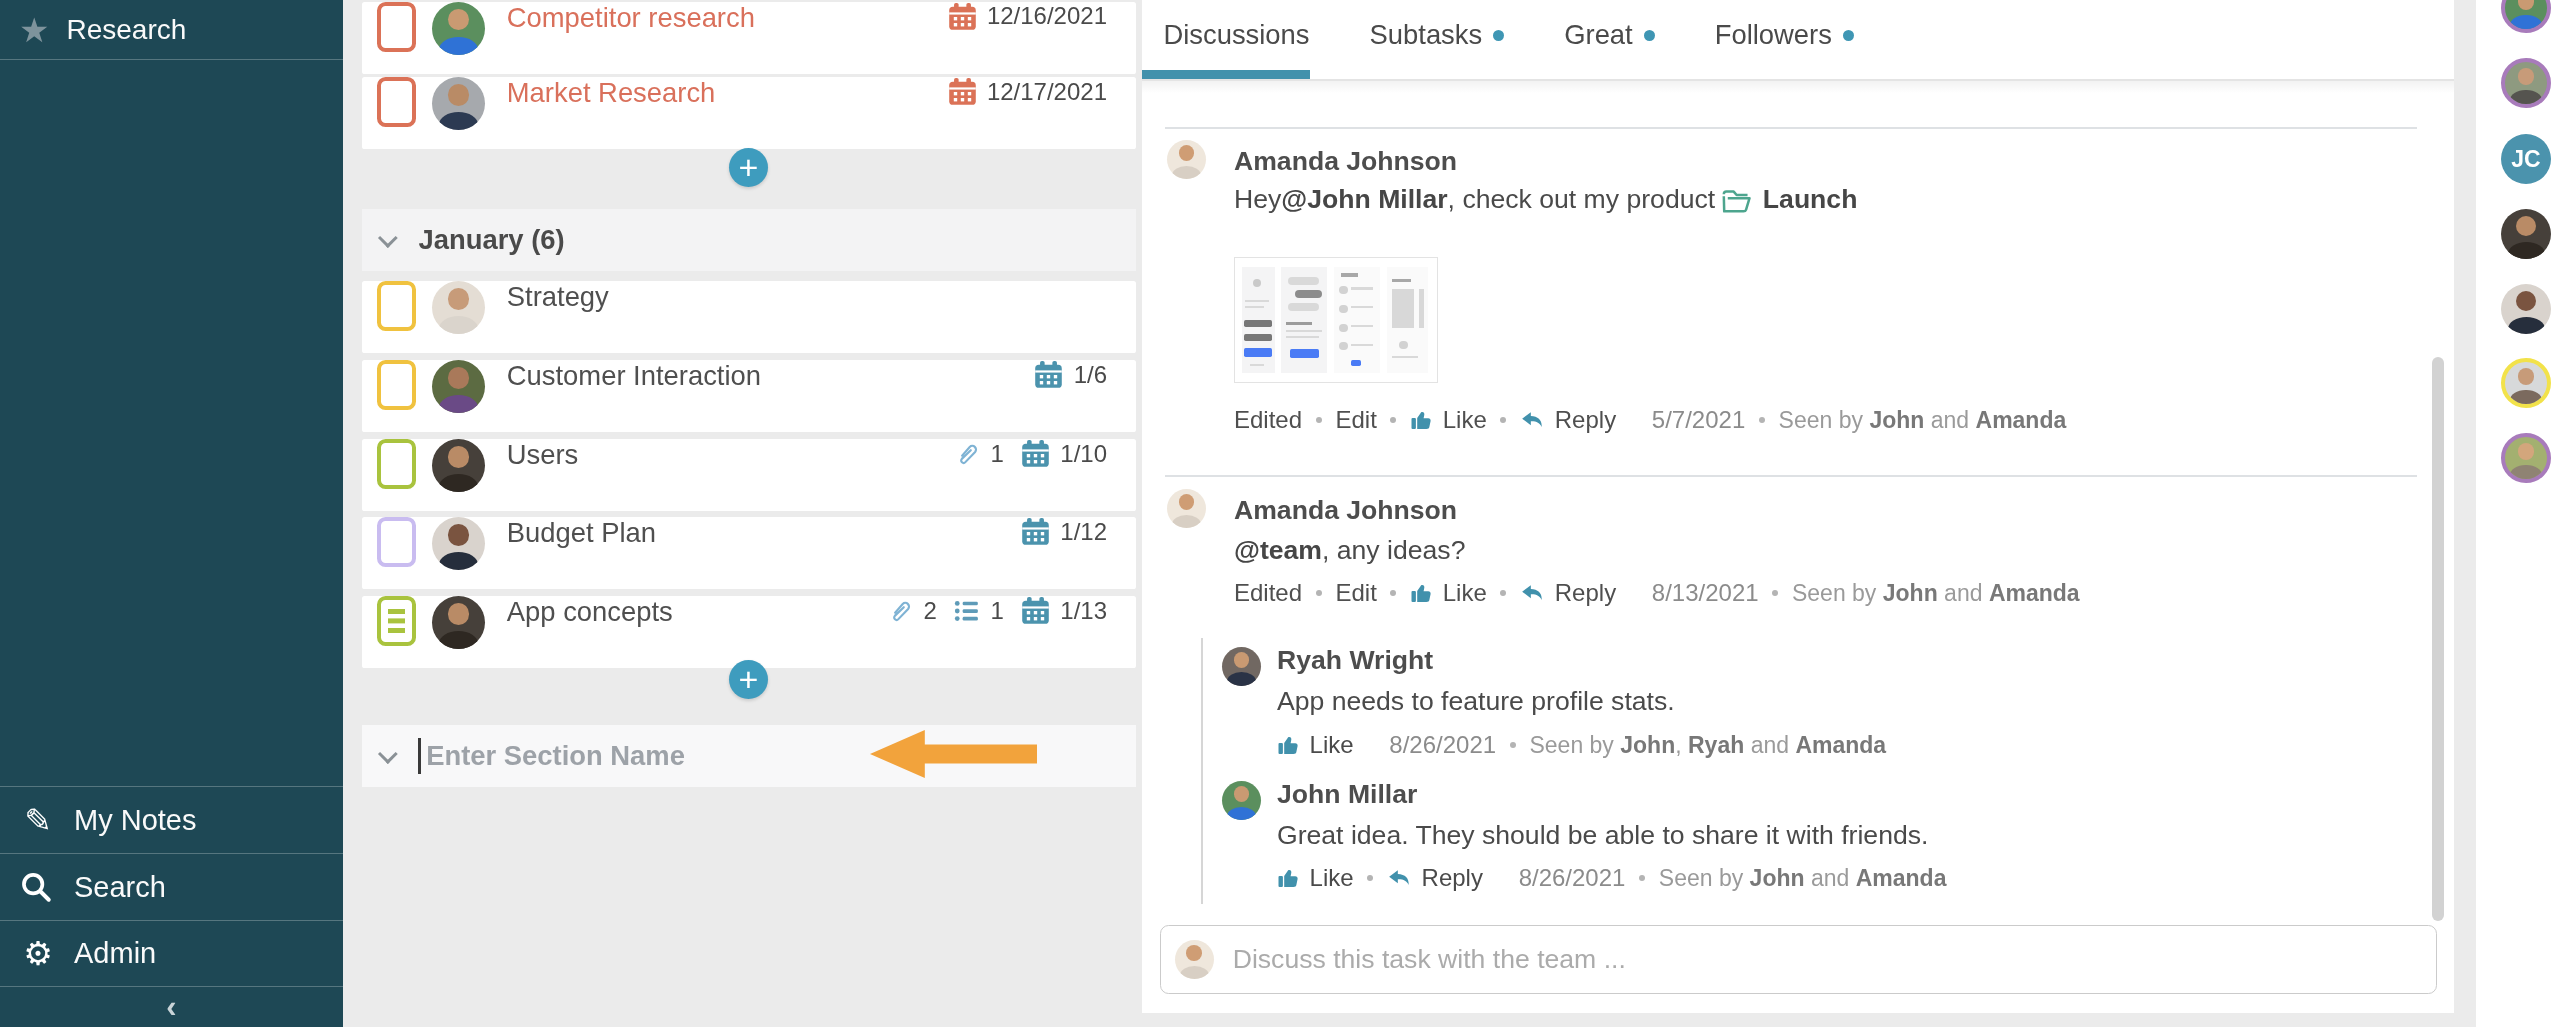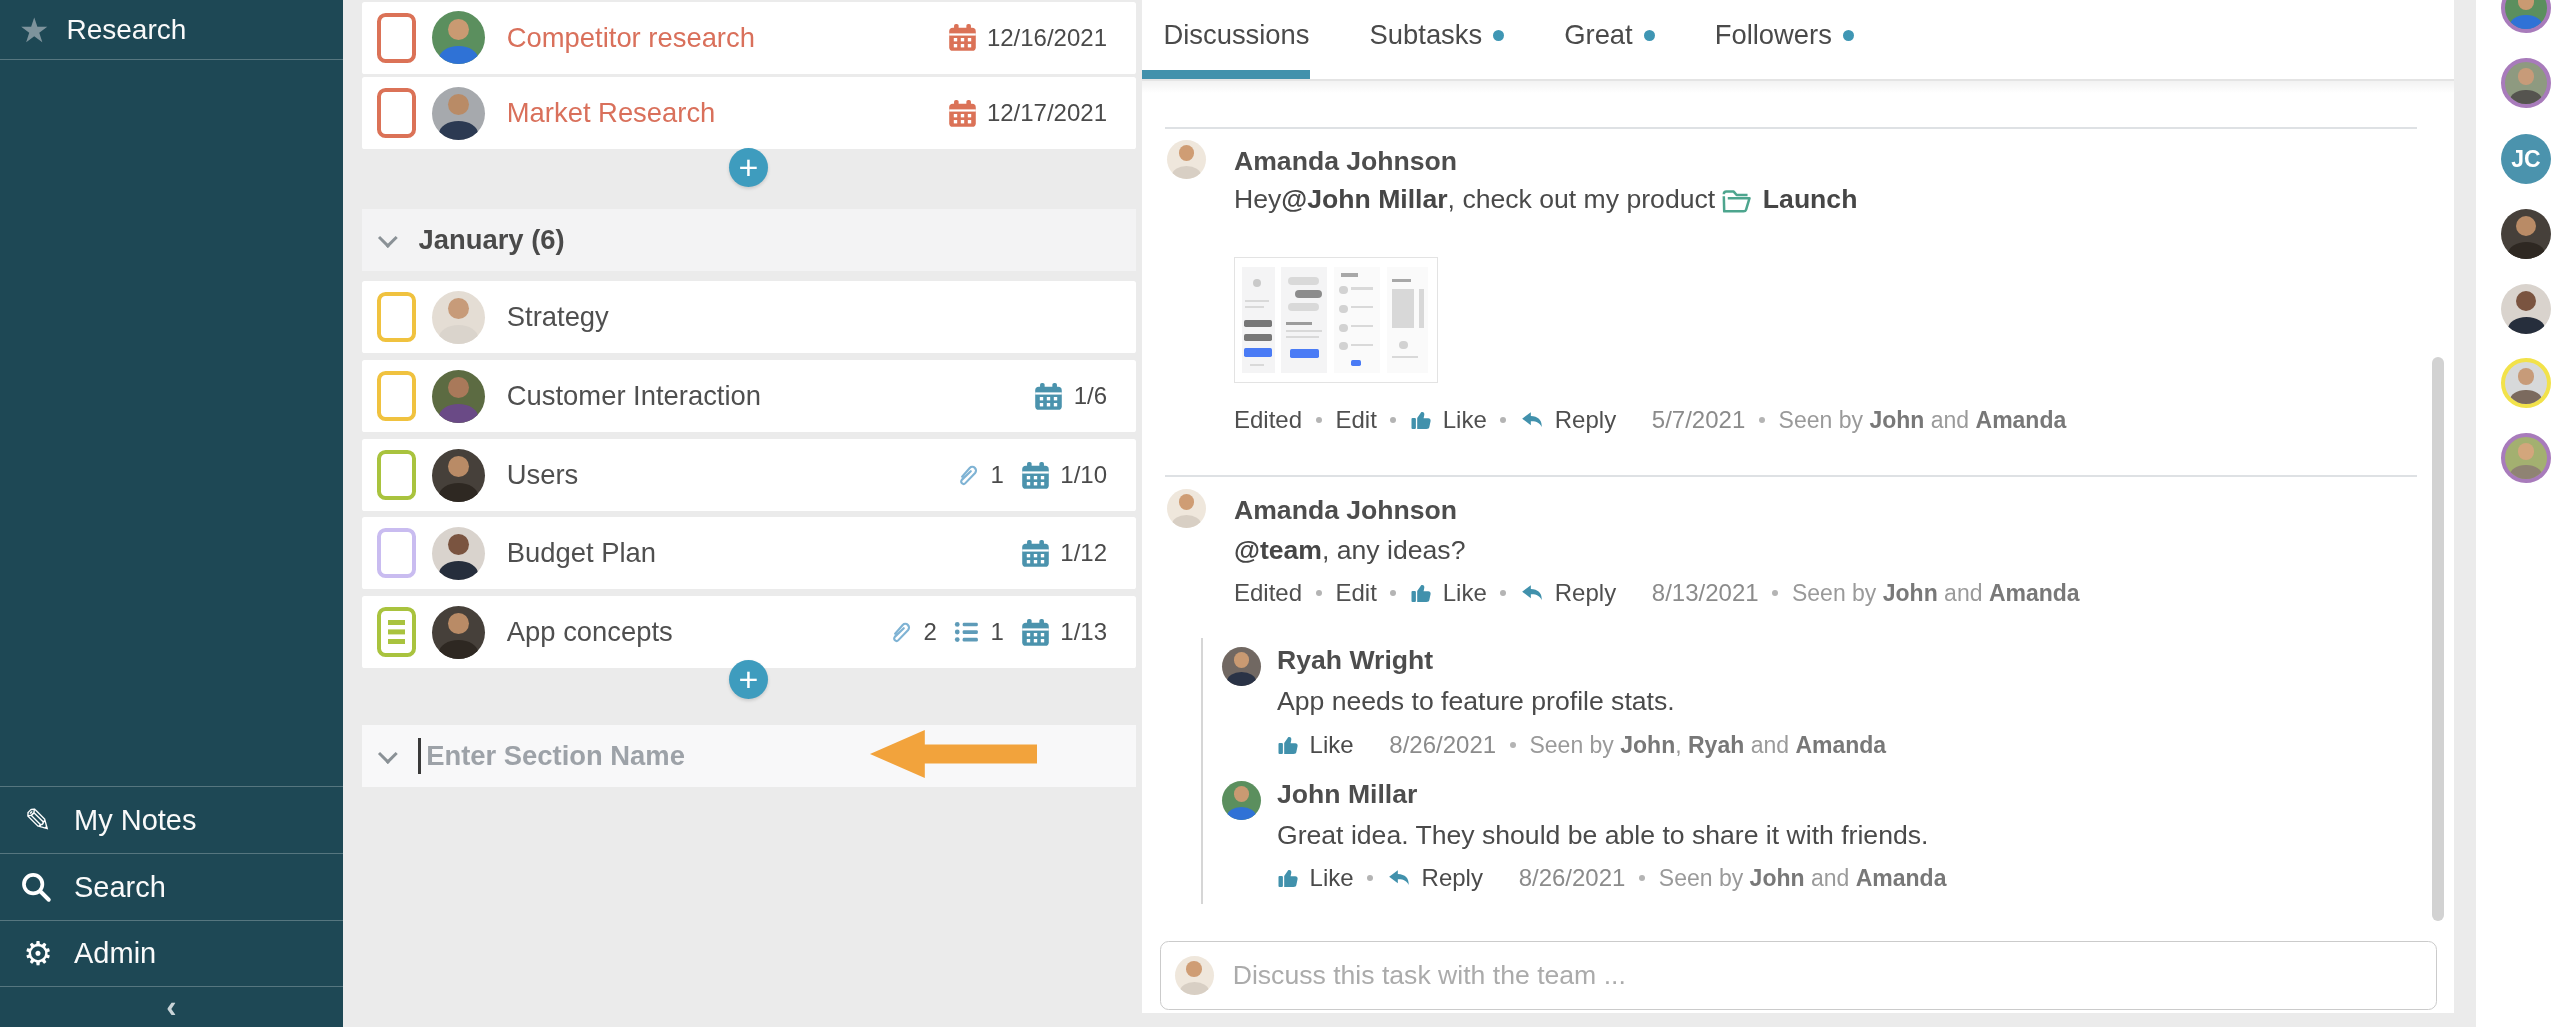--- a/index.html
+++ b/index.html
@@ -19,21 +19,21 @@
   .side-top { height:60px; display:flex; align-items:center; border-bottom:1.7px solid rgba(255,255,255,.25); color:#FAFAFA; font-size:28px; }
   .star { color:#7E939C; font-size:34px; margin:0 17px 0 19px; font-family:"DejaVu Sans",sans-serif; }
   .side-menu { position:absolute; left:0; right:0; top:786px; }
   .side-item { height:67px; display:flex; align-items:center; border-top:1.7px solid rgba(255,255,255,.25); color:#FAFAFA; font-size:29px; padding-left:19px; }
   .side-item:last-child { border-bottom:1.7px solid rgba(255,255,255,.25); }
   .side-ico { width:38px; margin-right:17px; color:#fff; font-size:33px; text-align:center; font-family:"DejaVu Sans",sans-serif; }
   .collapse { position:absolute; bottom:1.7px; left:0; right:0; text-align:center; color:#C9D4D8; font-size:31px; font-weight:bold; }
 
   
   .panel { position:absolute; left:362px; top:0; width:774px; height:1027px; }
-  .trow { position:absolute; left:0; width:774px; height:72px; background:#fff; border-radius:2.6px; display:flex; align-items:center; padding:0 29px 0 15.4px; }
+  .trow { position:absolute; left:0; width:774px; height:72px; background:#fff; border-radius:2.6px; display:flex; align-items:flex-start; padding:0 29px 0 15.4px; }
   .cb { width:39px; height:50px; border:4.3px solid #999; border-radius:8.6px; background:#fff; flex:none; position:relative; }
   .cb.red    { border-color:#DB7257; }
   .cb.yellow { border-color:#F0C23F; }
   .cb.green  { border-color:#A9C33E; }
   .cb.purple { border-color:#C9BCF0; }
   .cb.lines::after { content:''; position:absolute; left:6.9px; top:9.4px; width:17px; height:4.3px; background:#A9C33E; box-shadow:0 9.4px 0 #A9C33E, 0 19px 0 #A9C33E; }
   .av { width:53px; height:53px; border-radius:50%; flex:none; margin-left:15.4px; position:relative; overflow:hidden; background:var(--bg,#cfcfcf); }
   .av::before { content:''; position:absolute; width:40%; height:40%; left:30%; top:14%; border-radius:50%; background:var(--skin,#C99A72); }
   .av::after  { content:''; position:absolute; width:74%; height:48%; left:13%; bottom:-14%; border-radius:50% 50% 0 0; background:var(--shirt,#3a3a3a); }
   .pa-john     { --bg:#5B8F5E; --skin:#C99A72; --shirt:#2F72D6; }
@@ -94,21 +94,21 @@
   .wbtn { position:absolute; height:7.7px; background:#777; border-radius:1.7px; }
   .wblue { position:absolute; height:9.4px; background:#4A7BF5; border-radius:1.7px; }
   .wbub { position:absolute; height:8.6px; background:#D9D9D9; border-radius:4.3px; }
   .wcir { position:absolute; width:8.6px; height:8.6px; border-radius:50%; background:#D2D2D2; }
   .wblk { position:absolute; background:#D8D8D8; }
   .replies { position:absolute; left:59px; top:638px; width:1219px; height:266px; border-left:2.6px solid #D6D6D6; }
   .rep-av { position:absolute; left:19px; width:39px; height:39px; }
   .rep-name { position:absolute; left:74px; font-size:26.6px; font-weight:bold; color:#4D4D4D; }
   .rep-body { position:absolute; left:74px; font-size:26.6px; color:#4A4A4A; }
   .rep-meta { position:absolute; left:74px; display:flex; align-items:center; gap:13.7px; font-size:24px; }
-  .composer { position:absolute; left:18px; top:925px; width:1277px; height:69px; border:1.7px solid #CBCBCB; border-radius:8.6px; background:#fff; display:flex; align-items:center;margin-top:16px; }
+  .composer { position:absolute; left:18px; top:925px; width:1277px; height:69px; border:1.7px solid #CBCBCB; border-radius:8.6px; background:#fff; display:flex; align-items:center; }
   .composer .mav2 { position:relative; width:39px; height:39px; border-radius:50%; overflow:hidden; background:var(--bg); margin-left:13.7px; flex:none; }
   .mav2::before { content:''; position:absolute; width:40%; height:40%; left:30%; top:14%; border-radius:50%; background:var(--skin); }
   .mav2::after  { content:''; position:absolute; width:74%; height:48%; left:13%; bottom:-14%; border-radius:50% 50% 0 0; background:var(--shirt); }
   .composer input { flex:1; border:none; outline:none; font-family:inherit; font-size:26.6px; color:#4A4A4A; margin:0 17px 0 19px; background:transparent; }
   .composer input::placeholder { color:#ABABAB; }
   .scrollthumb { position:absolute; left:1290px; top:357px; width:12px; height:564px; border-radius:6px; background:#D2D2D2; }
 
   
   .rail { position:absolute; left:2476px; top:0; width:100px; height:1027px; background:#fff; overflow:hidden; }
   .rav { position:absolute; left:25px; width:50px; height:50px; border-radius:50%; overflow:hidden; background:var(--bg,#ccc); }

